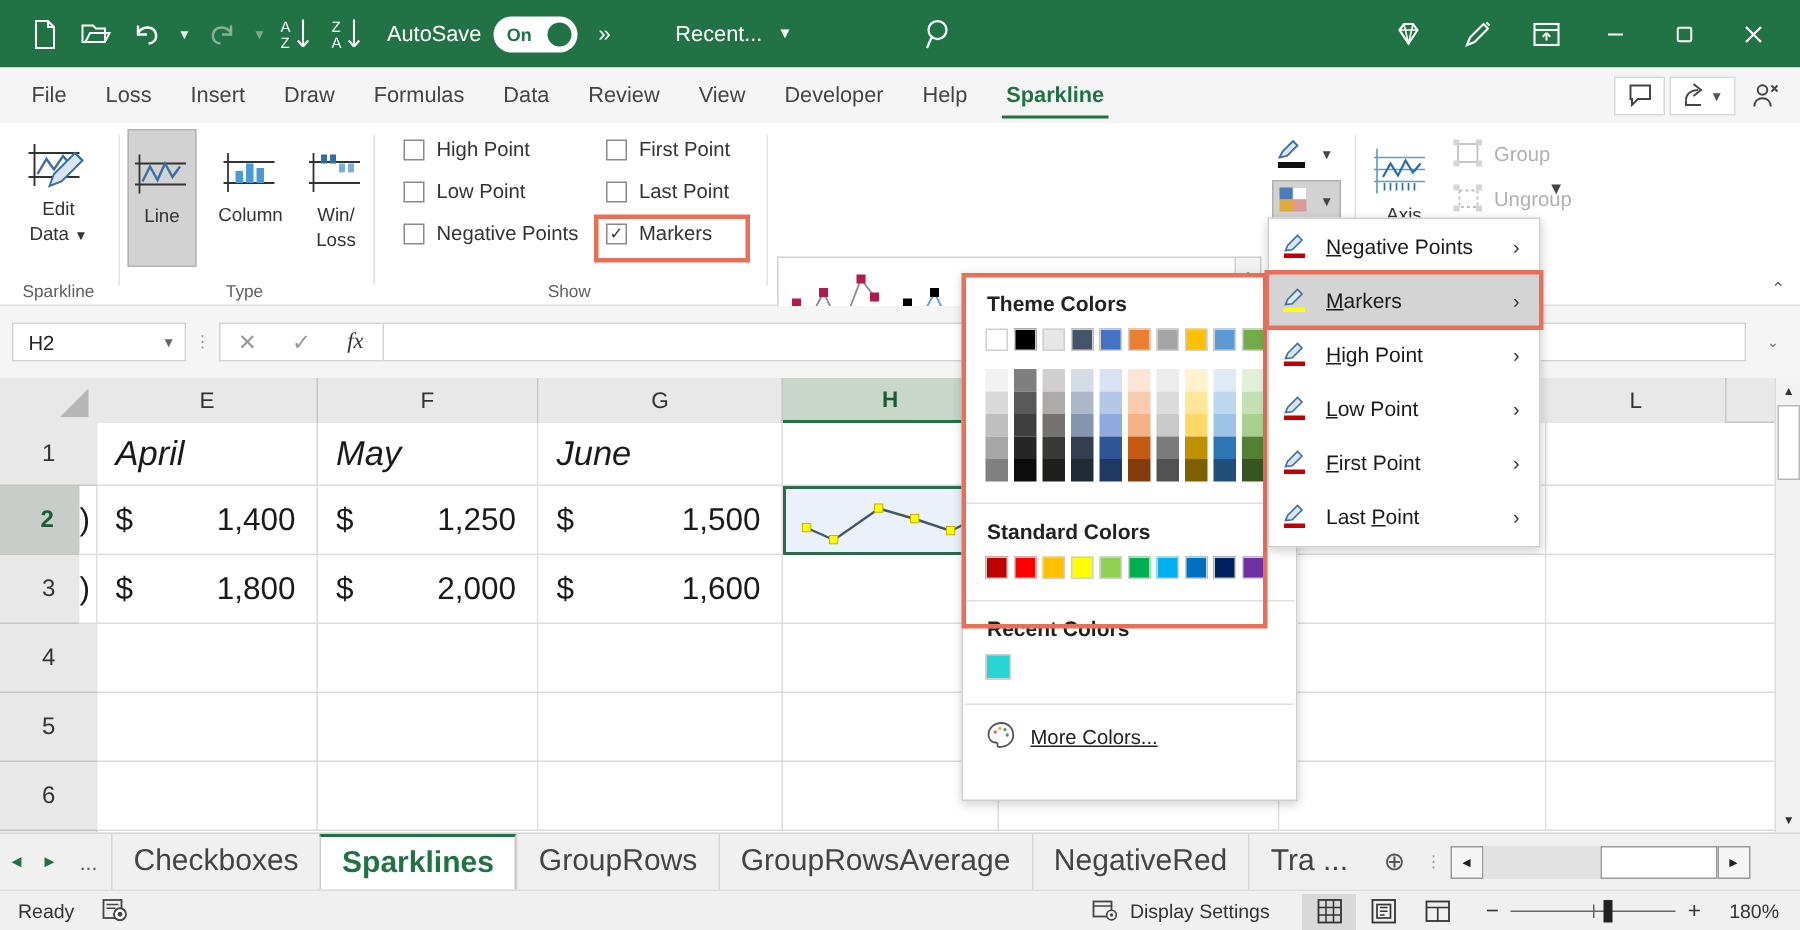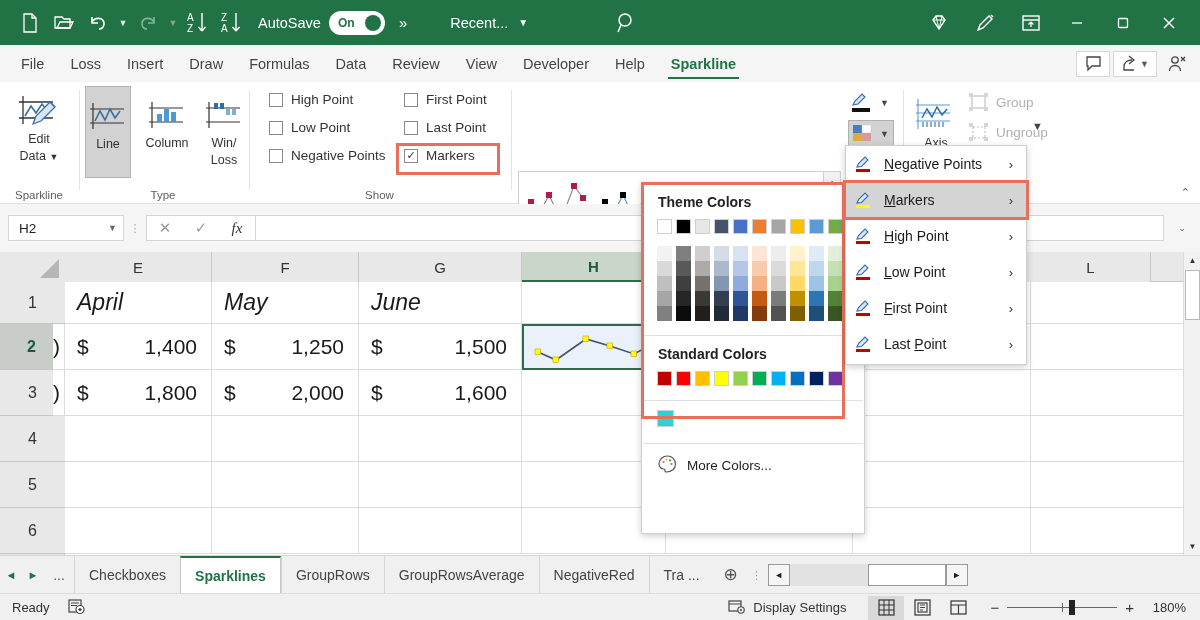--- a/index.html
+++ b/index.html
@@ -150,21 +150,21 @@
   .vs-thumb { position: absolute; left: 1px; top: 18px; width: 15px; height: 50px; background: #fff; border: 1px solid #b8b8b8; }
 
   
   .sheettabs {
     position: absolute; left: 0; top: 555px; width: 1200px; height: 38px; background: #f0f0f0;
     border-top: 1px solid #d6d6d6; display: flex; align-items: center;
   }
   .navarrow { width: 22px; height: 38px; display: flex; align-items: center; justify-content: center; color: #217346; font-size: 11px; }
   .navdots { width: 30px; text-align: center; color: #555; font-size: 14px; }
   .stab {
-    height: 38px; padding: 0 14px; display: flex; align-items: center; font-size: 14px; color: #444;
+    height: 38px; padding: 0 14px; display: flex; align-items: center; font-size: 20px; color: #444;
     border-left: 1px solid #d6d6d6;
   }
   .stab.active { background: #ffffff; color: #217346; font-weight: 700; border-top: 2px solid #217346; border-left: 1px solid #c8c8c8; border-right: 1px solid #c8c8c8; }
   .addsheet { width: 34px; display: flex; align-items: center; justify-content: center; color: #555; font-size: 17px; }
   .tabdots { width: 18px; text-align: center; color: #999; font-size: 11px; line-height: 4px; }
   .hscroll { display: flex; align-items: center; margin-left: 2px; }
   .hs-btn { width: 22px; height: 22px; border: 1px solid #9a9a9a; background: #f5f5f5; display: flex; align-items: center; justify-content: center; font-size: 9px; color: #222; }
   .hs-track { width: 78px; height: 22px; background: #e2e2e2; }
   .hs-thumb { width: 78px; height: 22px; background: #ffffff; border: 1px solid #9a9a9a; }
 
@@ -837,36 +837,37 @@
       <span class="sw" style="background:#ffff00"></span>
       <span class="sw" style="background:#92d050"></span>
       <span class="sw" style="background:#00b050"></span>
       <span class="sw" style="background:#00b0f0"></span>
       <span class="sw" style="background:#0070c0"></span>
       <span class="sw" style="background:#002060"></span>
       <span class="sw" style="background:#7030a0"></span>
     </div>
 
     <div class="cp-divider" style="margin-top:14px"></div>
+    <div class="cp-title" style="padding-top:10px">Recent Colors</div>
     <div class="swatch-row" style="margin-top:9px">
       <span class="sw" style="background:#29d4d4; width:17px; height:17px"></span>
     </div>
 
     <div class="cp-divider" style="margin-top:16px"></div>
     <div class="cp-more" style="padding-top:11px">
       <span>
         <svg width="19" height="18" viewBox="0 0 19 18">
             <path d="M9.5 1C4.8 1 1 4.4 1 8.8c0 3.5 2.6 5.2 4.6 5.2 1.2 0 1.6.7 1.4 1.6-.2 1 .6 1.4 1.5 1.4 5 0 9-3.4 9-7.8C17.5 4.4 14 1 9.5 1z" fill="none" stroke="#555" stroke-width="1.2"></path>
             <circle cx="5.5" cy="7" r="1.1" fill="#e06060"></circle>
             <circle cx="8.5" cy="4.6" r="1.1" fill="#f0b040"></circle>
             <circle cx="12" cy="5.4" r="1.1" fill="#50a050"></circle>
             <circle cx="13.5" cy="9" r="1.1" fill="#5080d0"></circle>
           </svg>
       </span>
-      <span style="">More Colors...</span>
+      <span style="text-decoration:underline">More Colors...</span>
     </div>
   </div>
   <div class="cp-hl"></div>
 
   <div class="menu">
     <div class="mi">
       <span class="micon">
         <svg width="22" height="19" viewBox="0 0 22 19">
             <path d="M3 12l1.5-3.5L11 2l3 3-6.5 6.5z" fill="#d8e6f5" stroke="#3b6ea5" stroke-width="1.1"></path>
             <rect x="2" y="14" width="14" height="3" fill="#c00000"></rect>

